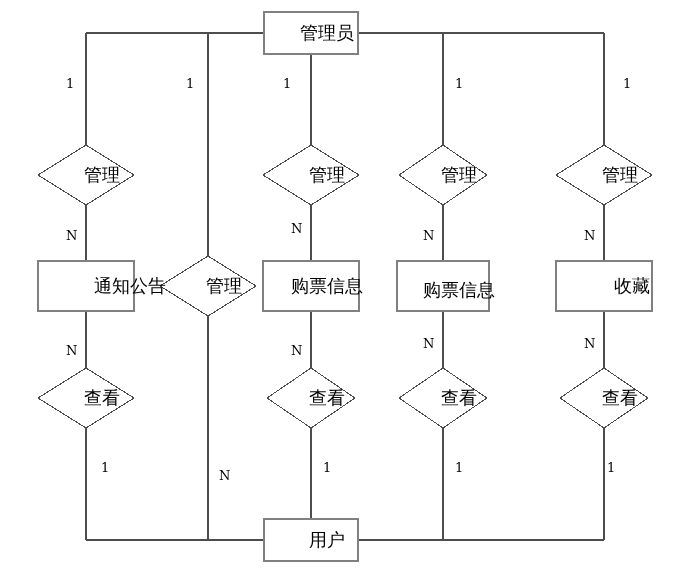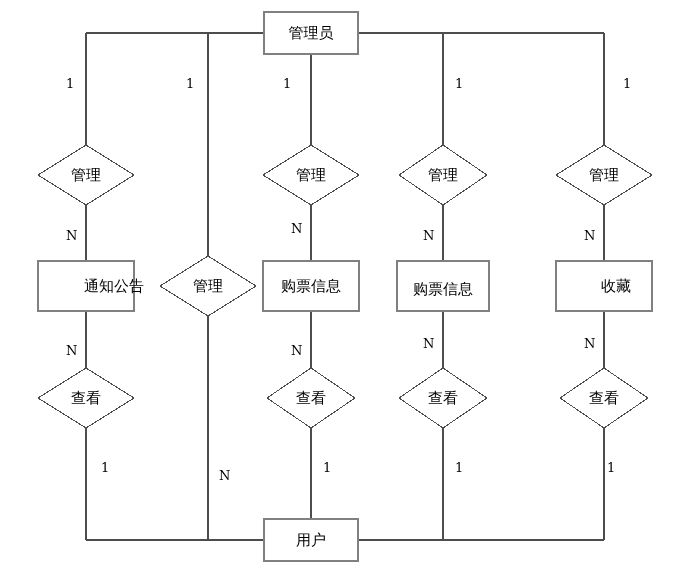--- a/index.html
+++ b/index.html
@@ -7,24 +7,25 @@
     font-family:"DejaVu Sans","Liberation Sans",sans-serif;
     width:692px;height:580px;overflow:hidden;
   }
   #er-canvas{position:relative;width:692px;height:580px;background:#ffffff;}
   #er-canvas svg{position:absolute;left:0;top:0;}
 
   .node-label{
     position:absolute;
     display:flex;align-items:center;justify-content:center;
     font-family:"DejaVu Sans","Liberation Sans",sans-serif;
-    font-size:15px;color:#000000;
+    font-size:18px;color:#000000;
     white-space:nowrap;
     pointer-events:none;
     line-height:1;
+    margin-left:16px;
   }
   .card-label{
     position:absolute;
     font-family:"DejaVu Serif","Liberation Serif",serif;
     font-size:13px;color:#000000;
     white-space:nowrap;line-height:1;
   }
 </style>
 </head>
 <body>

